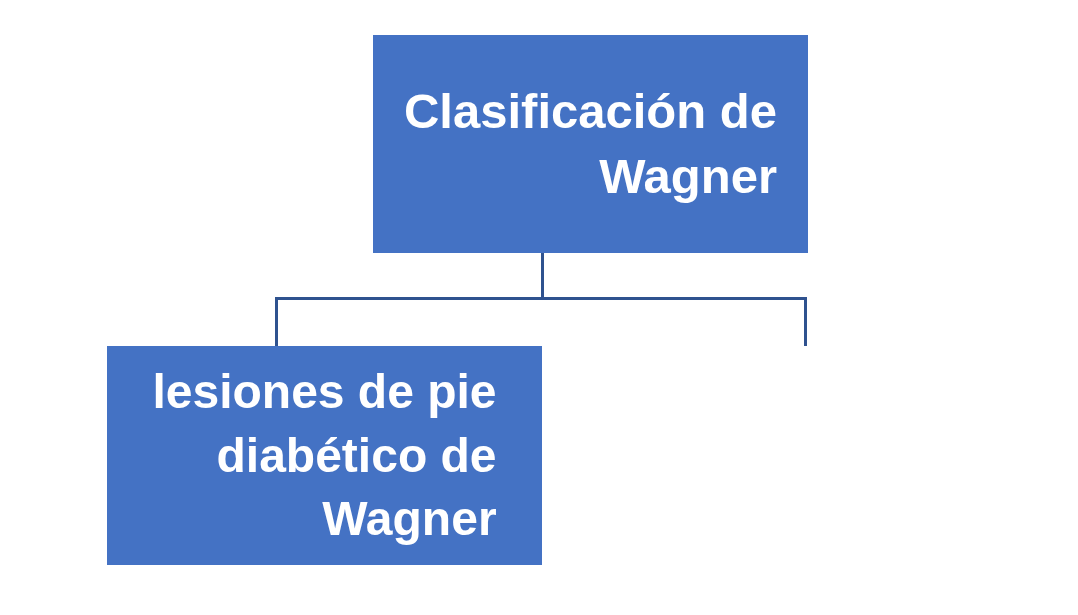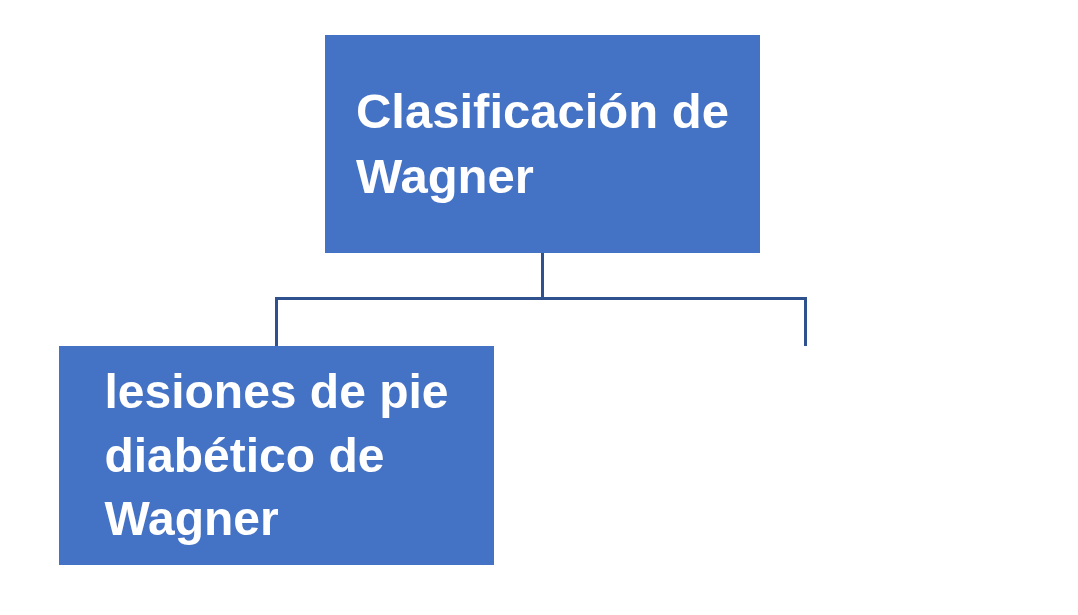--- a/index.html
+++ b/index.html
@@ -18,24 +18,25 @@
     overflow:hidden;
     font-family:"Liberation Sans","DejaVu Sans",sans-serif;
   }
   .node{
     position:absolute;
     background:var(--node-fill);
     color:var(--node-text);
     display:flex;
     align-items:center;
     justify-content:center;
-    text-align:left;
+    text-align:right;
     font-weight:bold;
     white-space:pre;
     line-height:1.32;
+    margin-left:48px;
   }
   .node-root{
     left:325px; top:35px;
     width:435px; height:218px;
     font-size:49px;
   }
   .node-left{
     left:59px; top:346px;
     width:435px; height:219px;
     font-size:48px;

